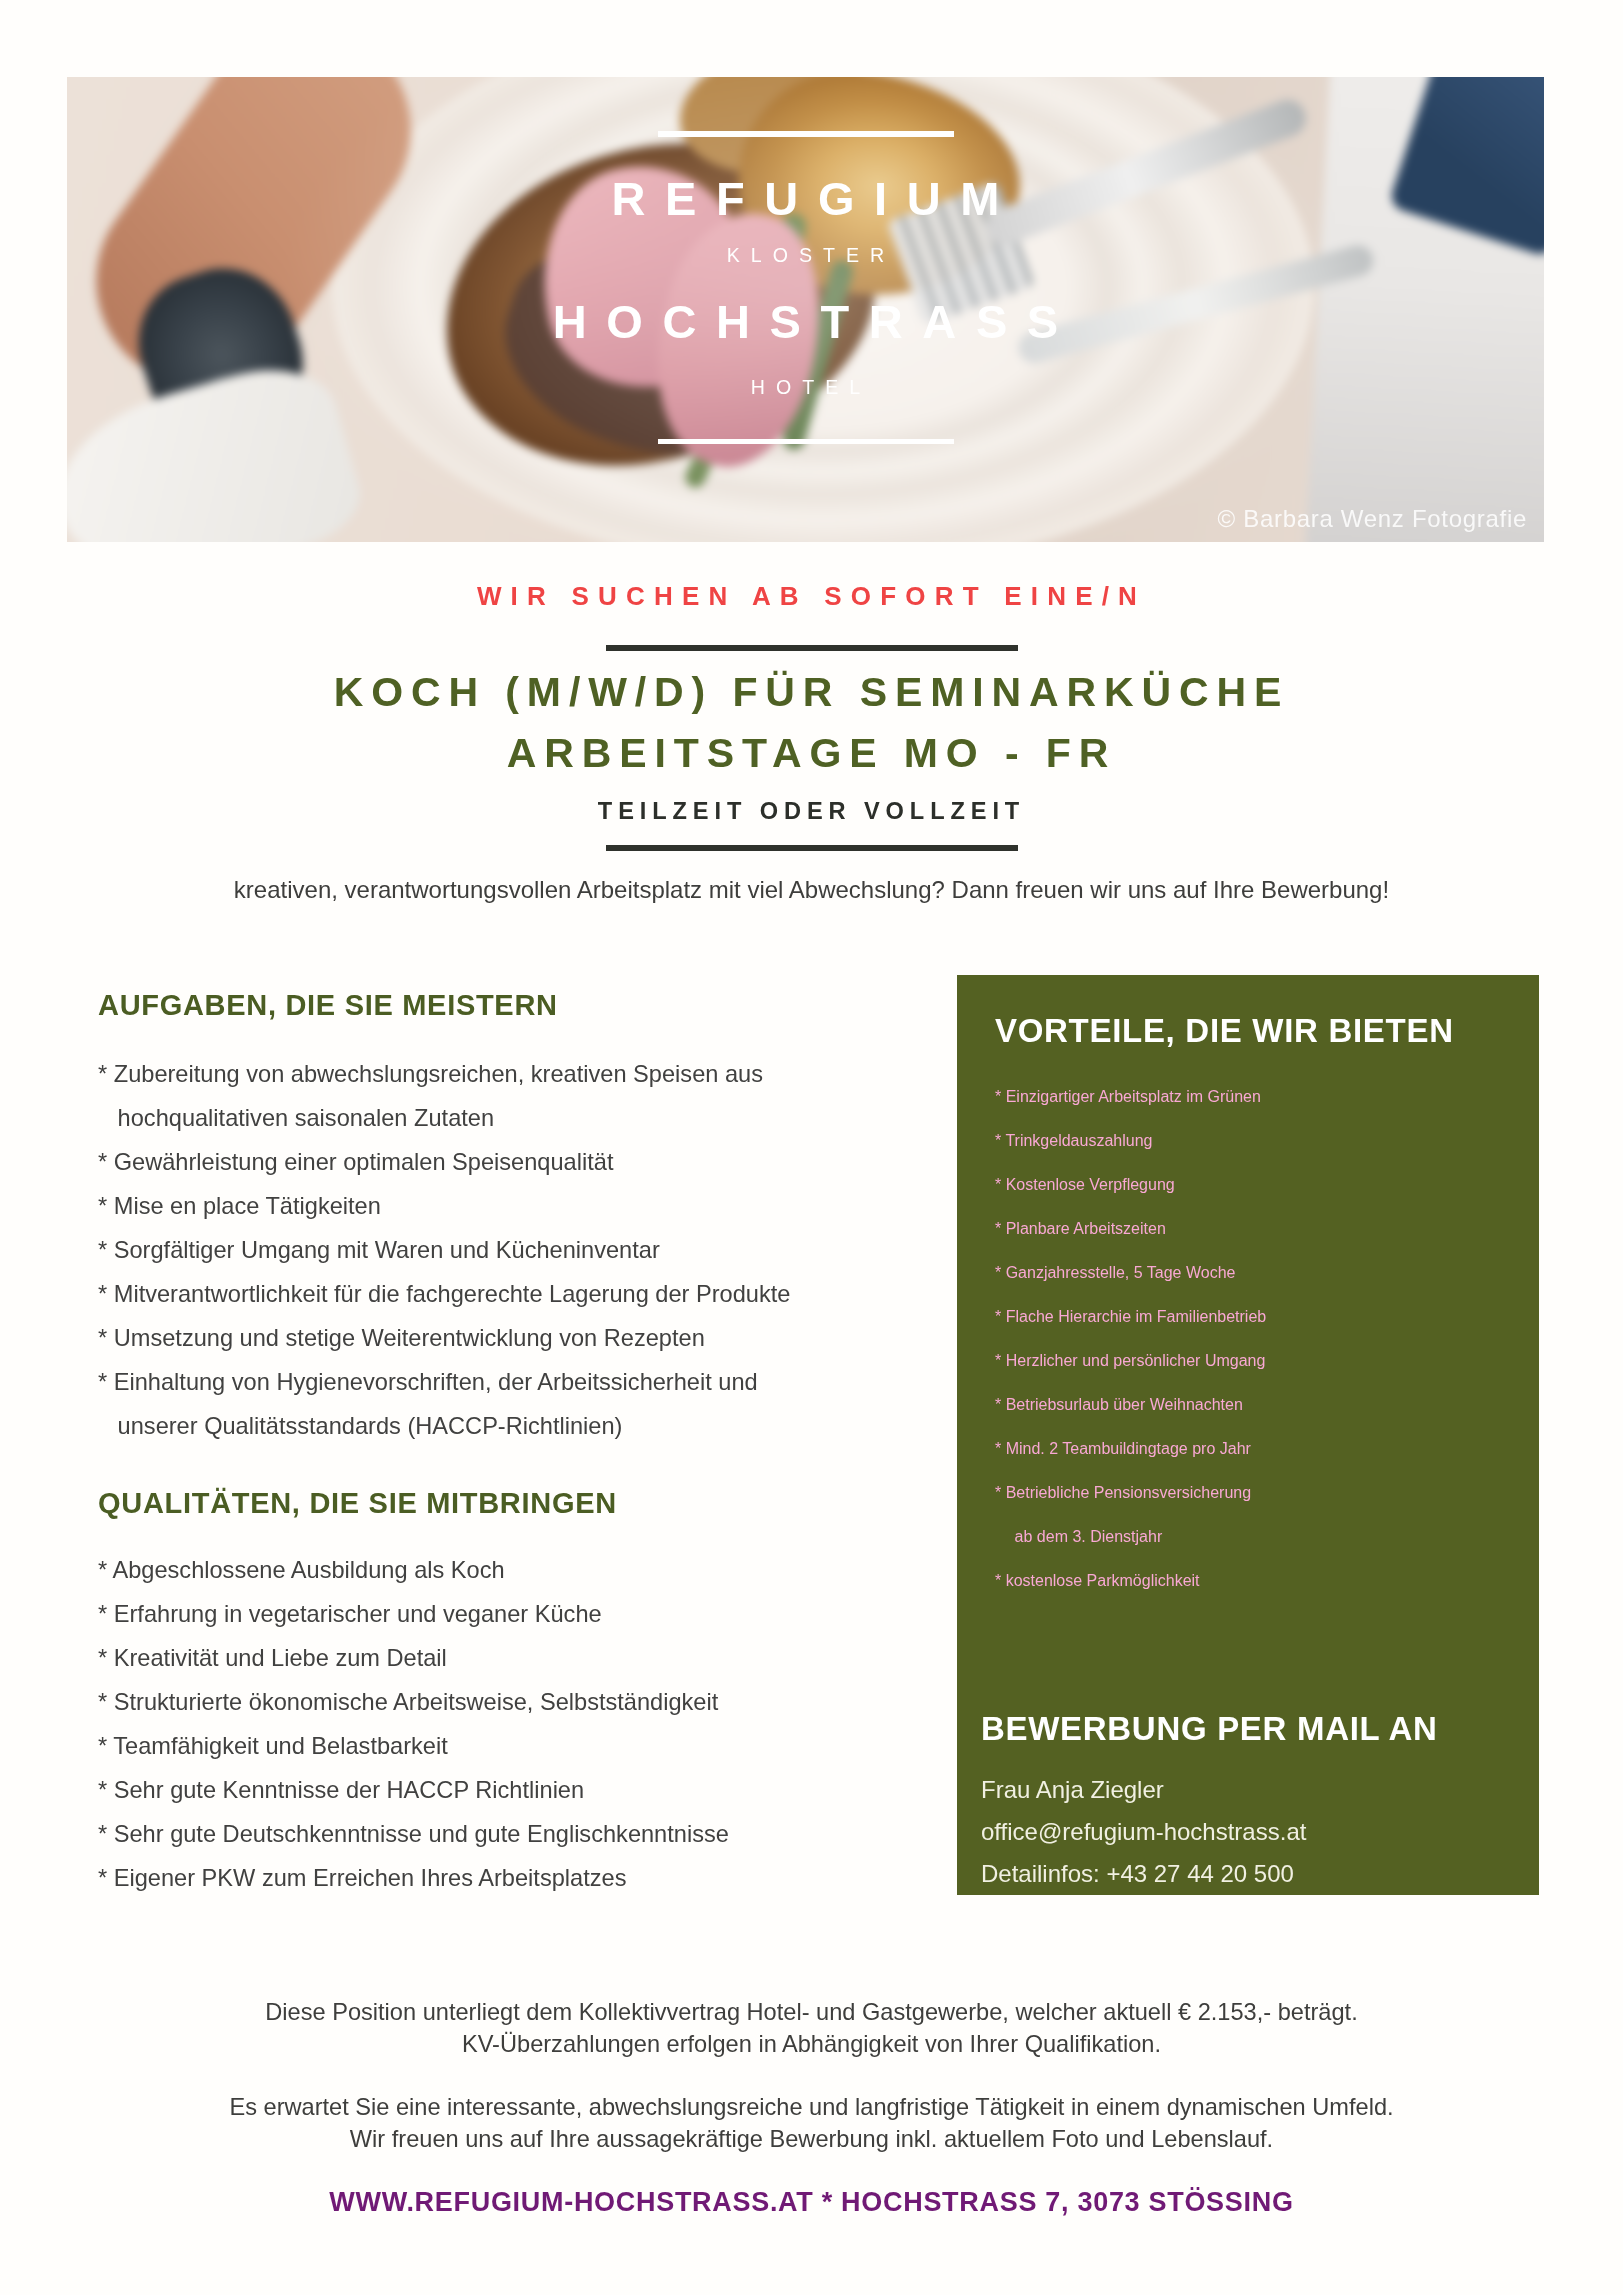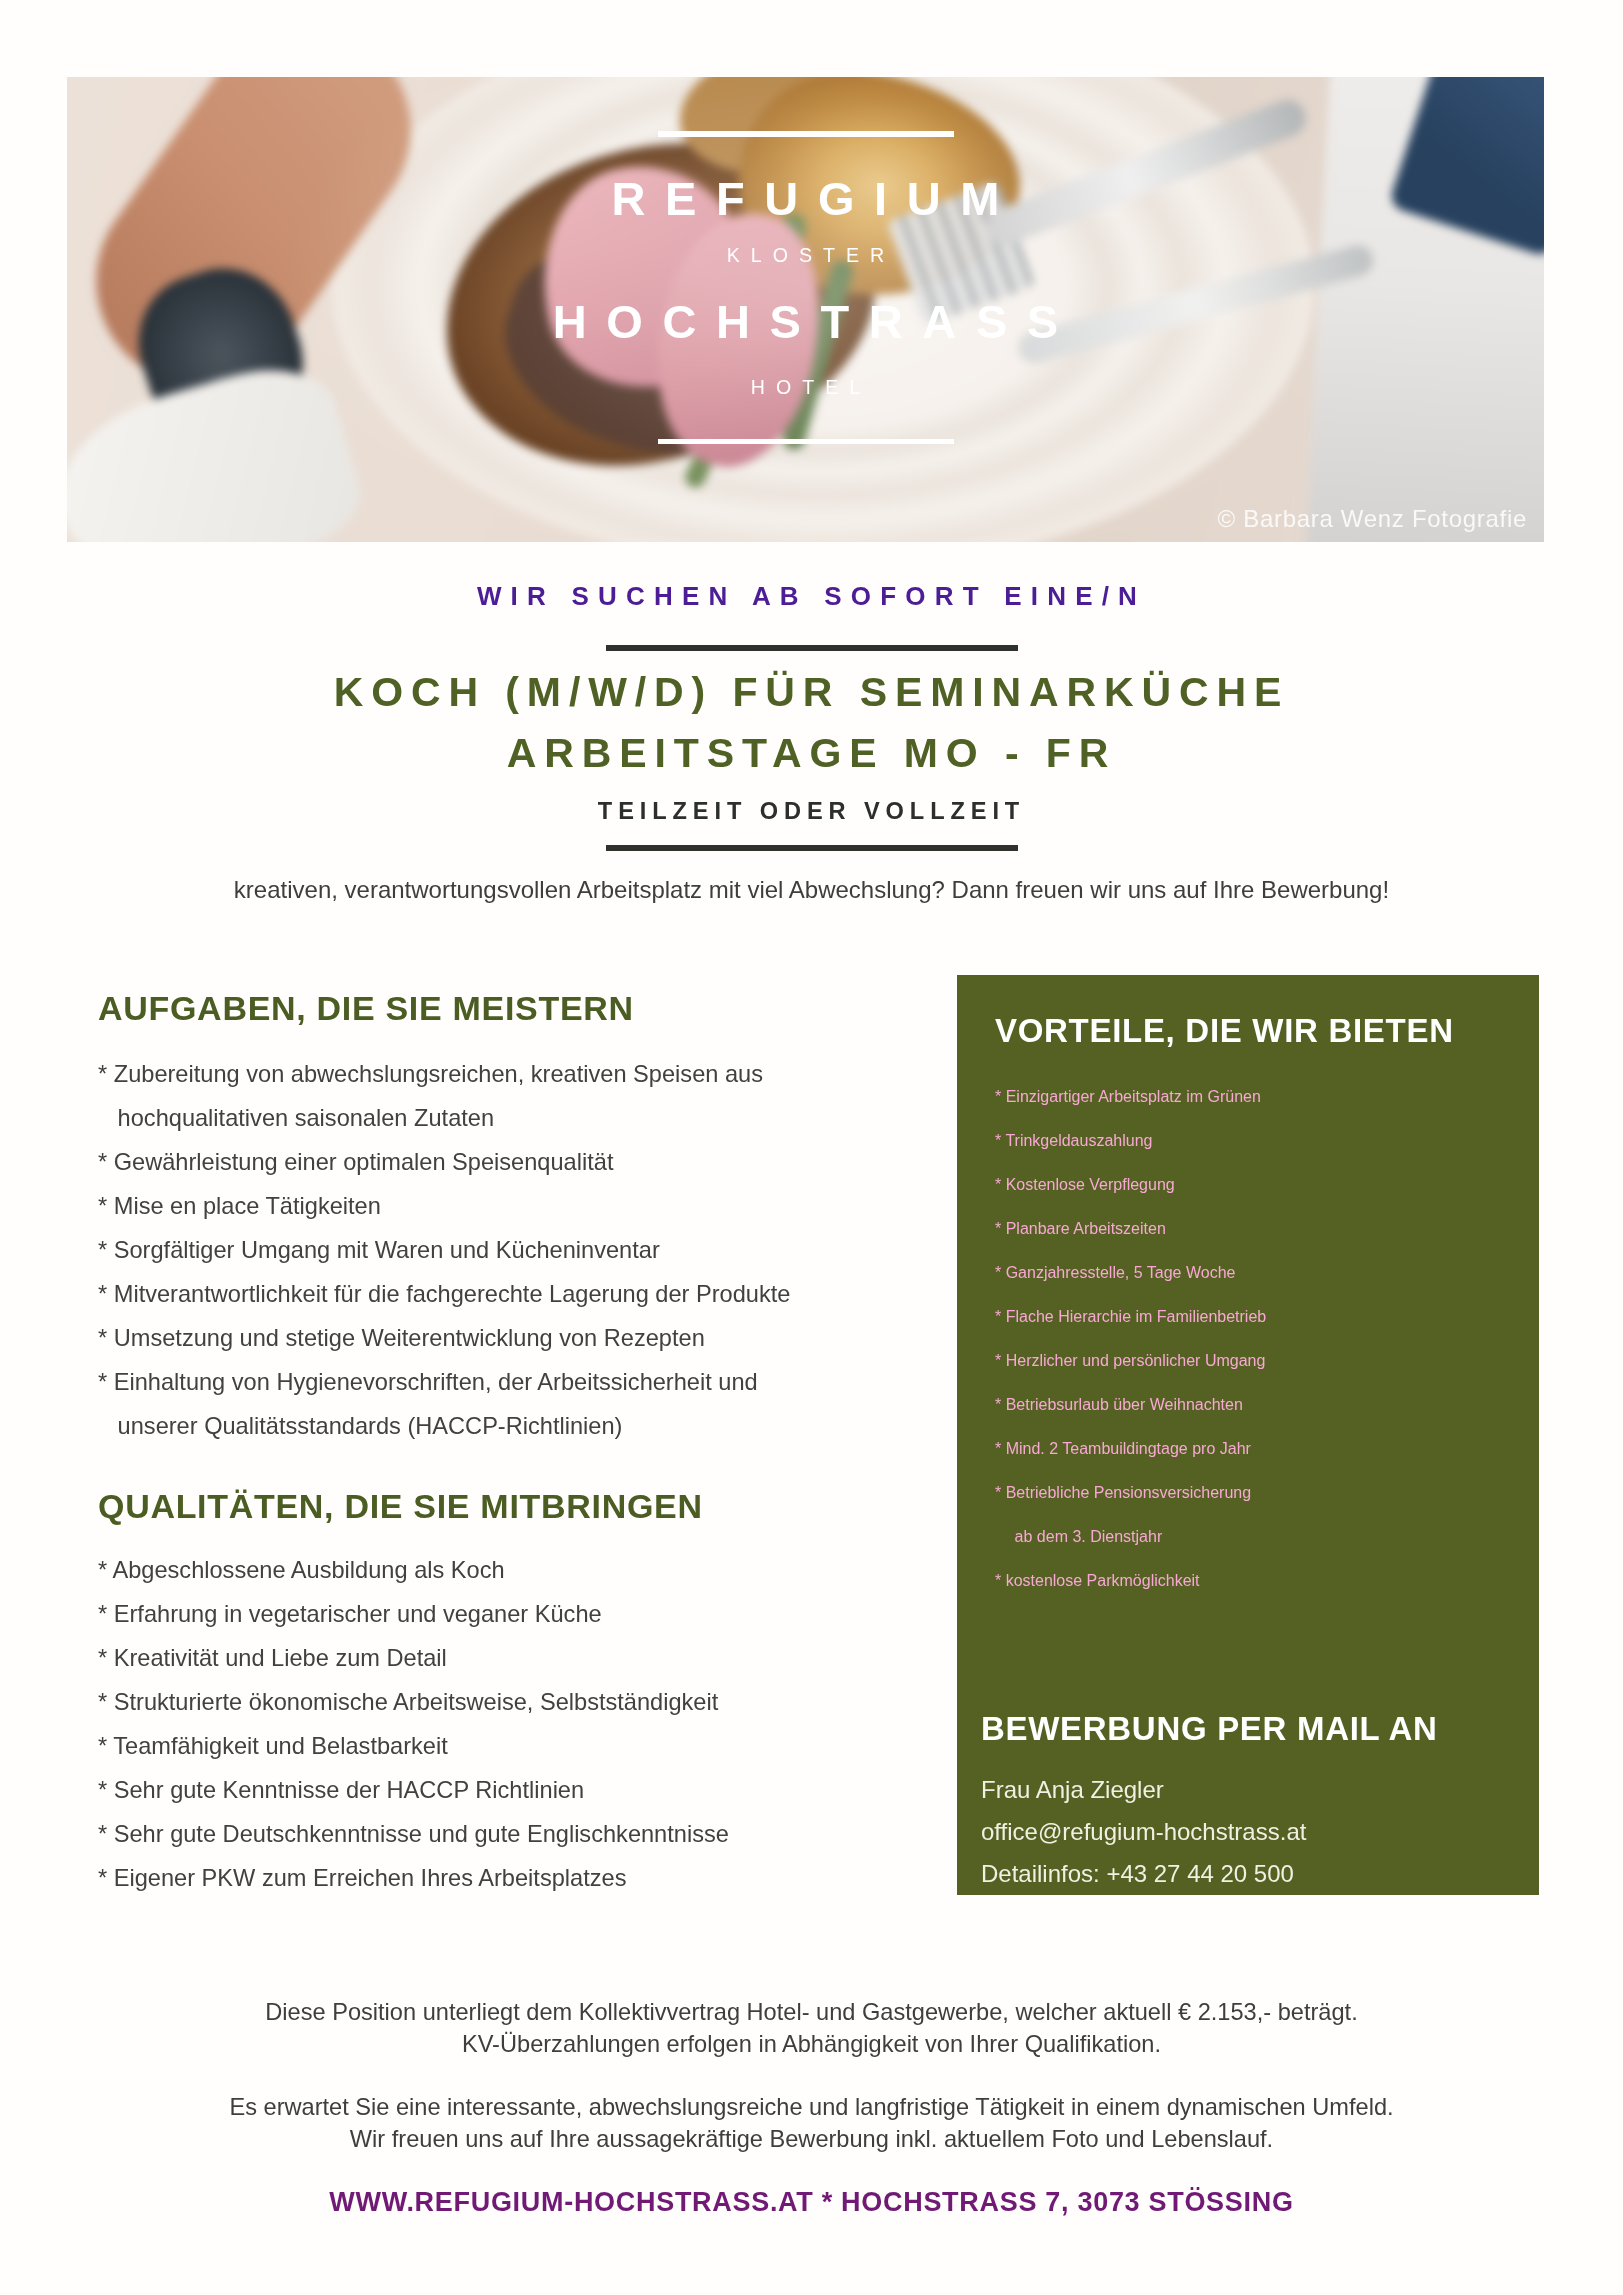--- a/index.html
+++ b/index.html
@@ -65,31 +65,31 @@
   .logo-name.first { margin-top:34px; }
   .logo-name.second { margin-top:26px; }
   .logo-sub { font-size:19.6px; letter-spacing:11px; margin-right:-11px; line-height:25px; }
   .logo-sub.first { margin-top:15.7px; }
   .logo-sub.second { margin-top:25px; }
   .credit { position:absolute; right:17px; bottom:9.2px; z-index:4; color:rgba(255,255,255,0.85);
     font-size:24px; letter-spacing:0.7px; }
 
   
   .centered { position:absolute; left:0; width:100%; text-align:center; }
-  .kicker { top:581px; font-size:26px; font-weight:bold; letter-spacing:9.2px; color:#4c1d95; }
+  .kicker { top:581px; font-size:26px; font-weight:bold; letter-spacing:9.2px; color:#ef4444; }
   .rule { position:absolute; left:50%; transform:translateX(-50%); width:412px; height:5.9px; background:#2f322c; }
   .rule.r1 { top:645px; }
   .rule.r2 { top:845px; }
   .title-line1 { top:669px; font-size:41px; font-weight:bold; letter-spacing:7.9px; color:#4f6124; }
   .title-line2 { top:730px; font-size:41px; font-weight:bold; letter-spacing:7.9px; color:#4f6124; }
   .subtitle { top:798px; font-size:23.6px; font-weight:bold; letter-spacing:5.9px; color:#2c2f2a; }
   .lead { top:868px; font-size:24px; line-height:43px; color:#3e3e3c; }
 
   
-  .section-h { position:absolute; font-size:34px; font-weight:bold; letter-spacing:0.7px; color:#4b5d23; }
+  .section-h { position:absolute; font-size:29px; font-weight:bold; letter-spacing:0.7px; color:#4b5d23; }
   .tasks-h { left:98px; top:989px; }
   .qual-h  { left:98px; top:1487px; }
   .list { position:absolute; font-size:23.6px; line-height:44px; color:#414140; }
   .tasks-list { left:98px; top:1052px; width:838px; }
   .qual-list  { left:98px; top:1548px; width:838px; }
   .li.indent { padding-left:19.6px; }
 
   .green-box { position:absolute; left:957px; width:582px; background:#546122; box-sizing:border-box;
     padding:37px 38px; }
   .benefits-box { top:975px; height:709px; }

